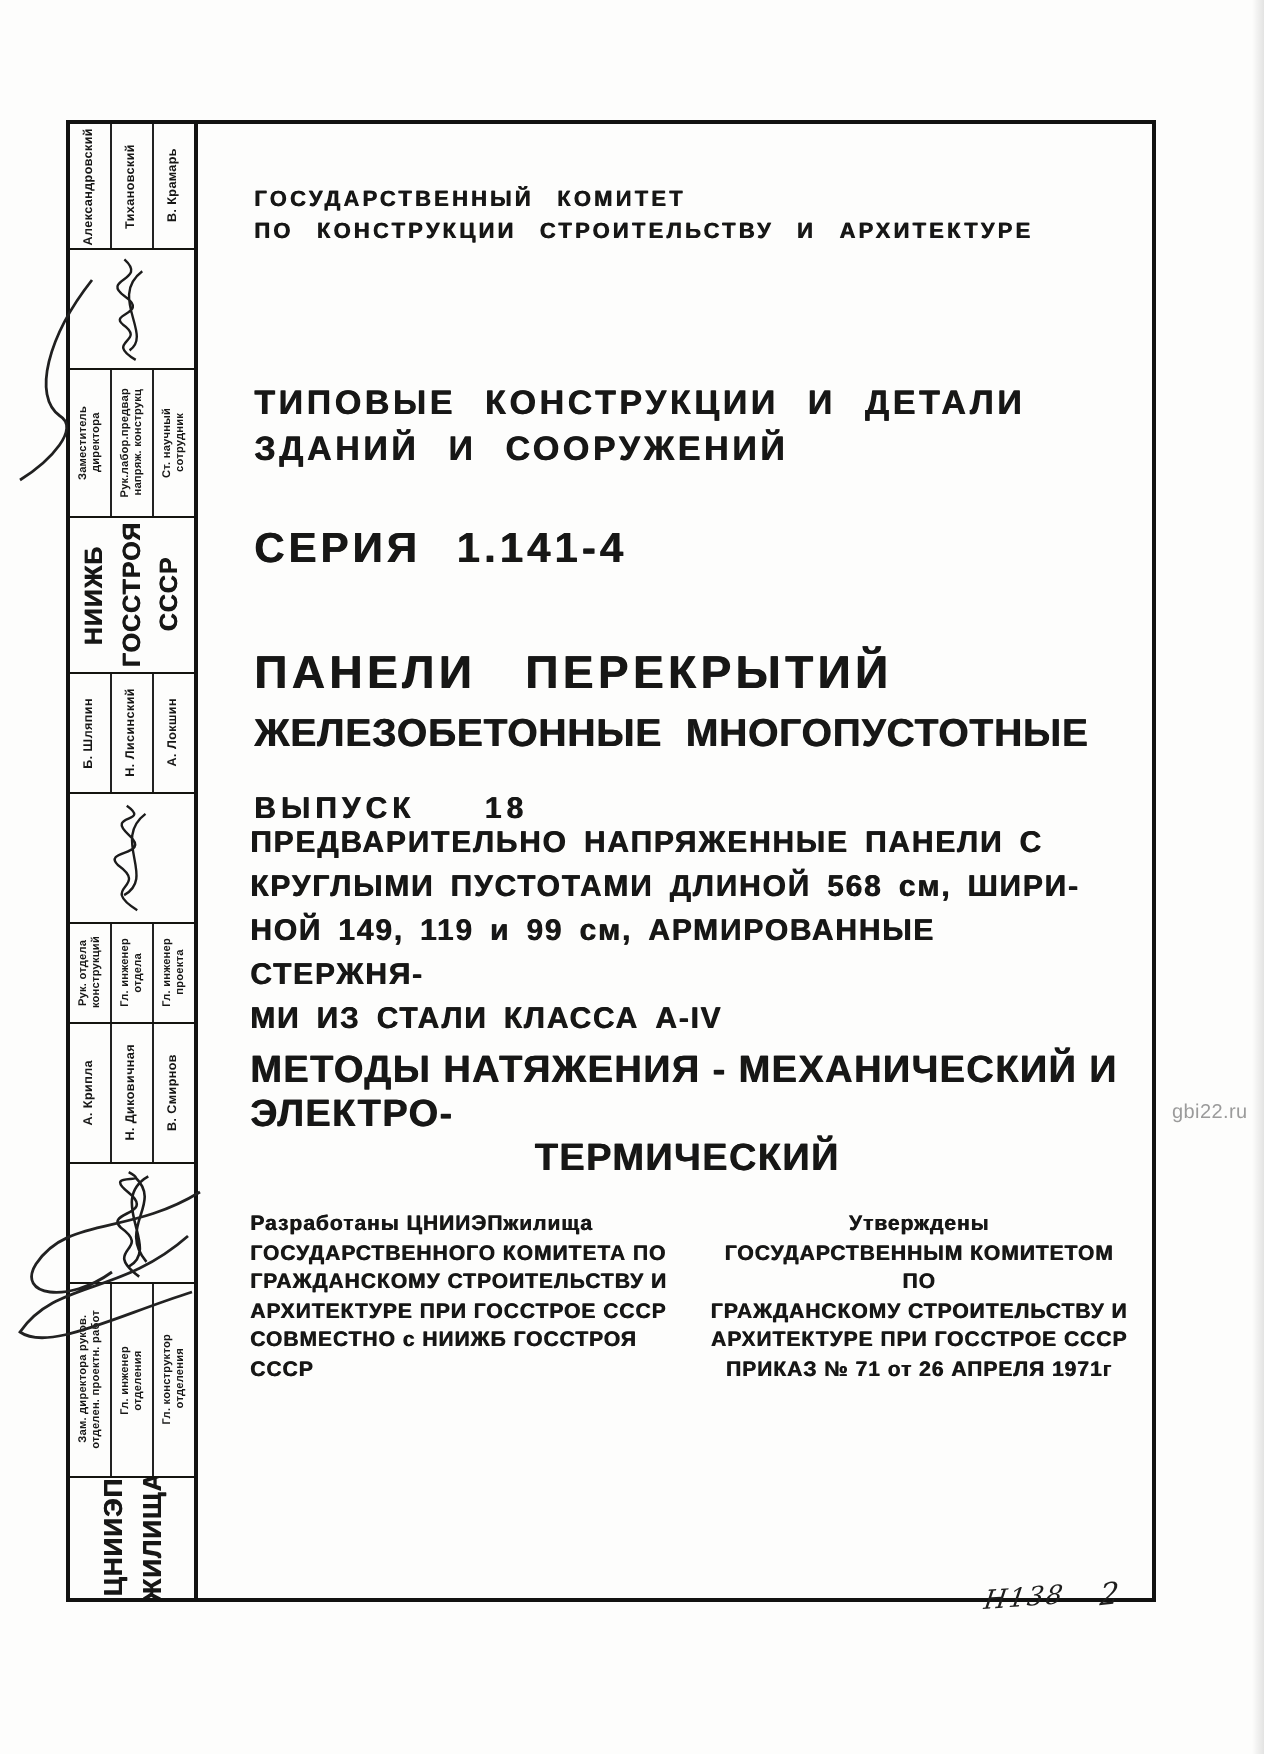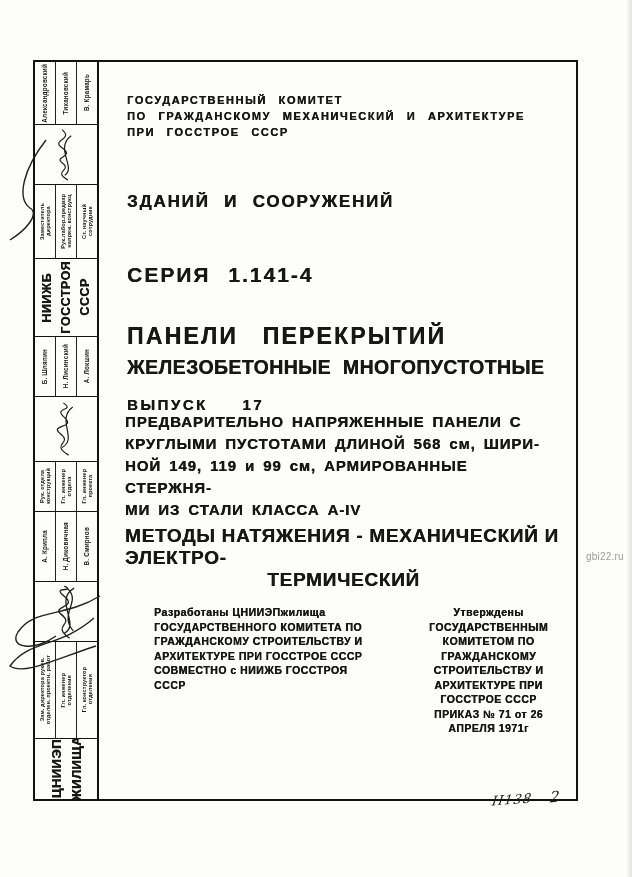--- a/index.html
+++ b/index.html
@@ -43,21 +43,21 @@
   .title-2{top:294px;font-size:19.5px;font-weight:bold;letter-spacing:.4px;word-spacing:6px;}
   .issue{top:334px;font-size:15px;font-weight:bold;letter-spacing:2.5px;word-spacing:28px;}
   .desc{position:absolute;top:349px;left:26px;right:14px;font-size:15px;
     font-weight:bold;line-height:22px;letter-spacing:.9px;word-spacing:3px;text-align:left;}
   .desc .center-line{text-align:left;}
   .methods{position:absolute;top:463px;left:26px;right:14px;font-size:19px;
     font-weight:bold;line-height:22px;letter-spacing:.7px;text-align:left;}
   .methods .center-line{text-align:center;}
   .cols{position:absolute;top:543px;left:26px;right:10px;display:flex;}
   .col-block{width:228px;font-size:10.5px;font-weight:bold;line-height:14.5px;
-    letter-spacing:.5px;white-space:pre-line;text-align:left;margin-left:29px;}
+    letter-spacing:.5px;white-space:pre-line;text-align:left;}
   .col-block.right{width:auto;flex:1;text-align:center;}
   
   .watermark{position:absolute;left:586px;top:551px;font-size:10px;color:#9b9b9b;
     letter-spacing:.2px;}
   .hand{position:absolute;font-family:"DejaVu Serif","Liberation Serif",serif;
     font-style:italic;color:#1d1d1c;}
   .hand-code{left:492px;top:792px;font-size:13px;transform:rotate(-4deg) skewX(-12deg);
     letter-spacing:1px;}
   .hand-page{left:550px;top:788px;font-size:15px;transform:rotate(-6deg) skewX(-10deg);}
   .flourish{position:absolute;pointer-events:none;}
@@ -184,34 +184,34 @@
 ЖИЛИЩА</span>
         </div>
     </div>
 
   </div>
 
   <div class="content">
 
     <div class="c org-lines ink">
       <div>ГОСУДАРСТВЕННЫЙ КОМИТЕТ</div>
-      <div>ПО ГРАЖДАНСКОМУ МЕХАНИЧЕСКИЙ И АРХИТЕКТУРЕ</div>
-      <div>ПРИ ГОССТРОЕ СССР</div>
+      <div>ПО КОНСТРУКЦИИ СТРОИТЕЛЬСТВУ И АРХИТЕКТУРЕ</div>
     </div>
 
     <div class="c doc-type ink">
+      <div>ТИПОВЫЕ КОНСТРУКЦИИ И ДЕТАЛИ</div>
       <div>ЗДАНИЙ И СООРУЖЕНИЙ</div>
     </div>
 
     <div class="c series ink">СЕРИЯ 1.141-4</div>
 
     <div class="c title-2 ink">ЖЕЛЕЗОБЕТОННЫЕ МНОГОПУСТОТНЫЕ</div>
     <div class="c title-1 ink">ПАНЕЛИ ПЕРЕКРЫТИЙ</div>
 
-    <div class="c issue ink">ВЫПУСК 17</div>
+    <div class="c issue ink">ВЫПУСК 18</div>
 
     <div class="desc ink">
       <div>ПРЕДВАРИТЕЛЬНО НАПРЯЖЕННЫЕ ПАНЕЛИ С</div>
       <div>КРУГЛЫМИ ПУСТОТАМИ ДЛИНОЙ 568 см, ШИРИ-</div>
       <div>НОЙ 149, 119 и 99 см, АРМИРОВАННЫЕ СТЕРЖНЯ-</div>
       <div class="center-line">МИ ИЗ СТАЛИ КЛАССА А-IV</div>
     </div>
 
     <div class="methods ink">
       <div>МЕТОДЫ НАТЯЖЕНИЯ - МЕХАНИЧЕСКИЙ И ЭЛЕКТРО-</div>

